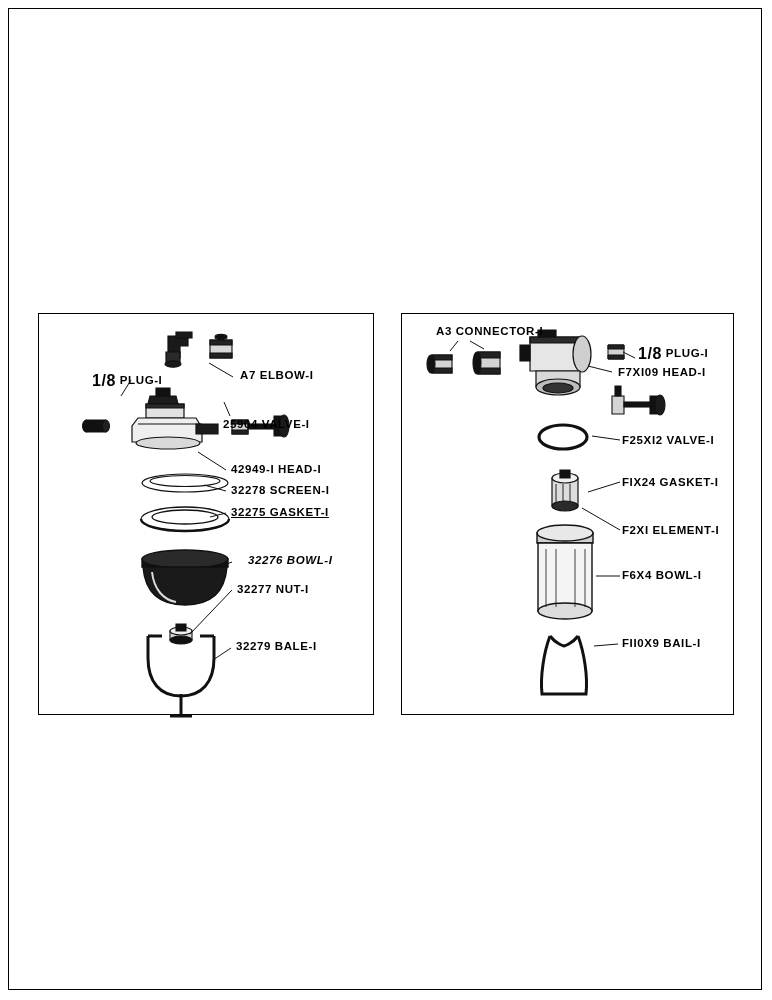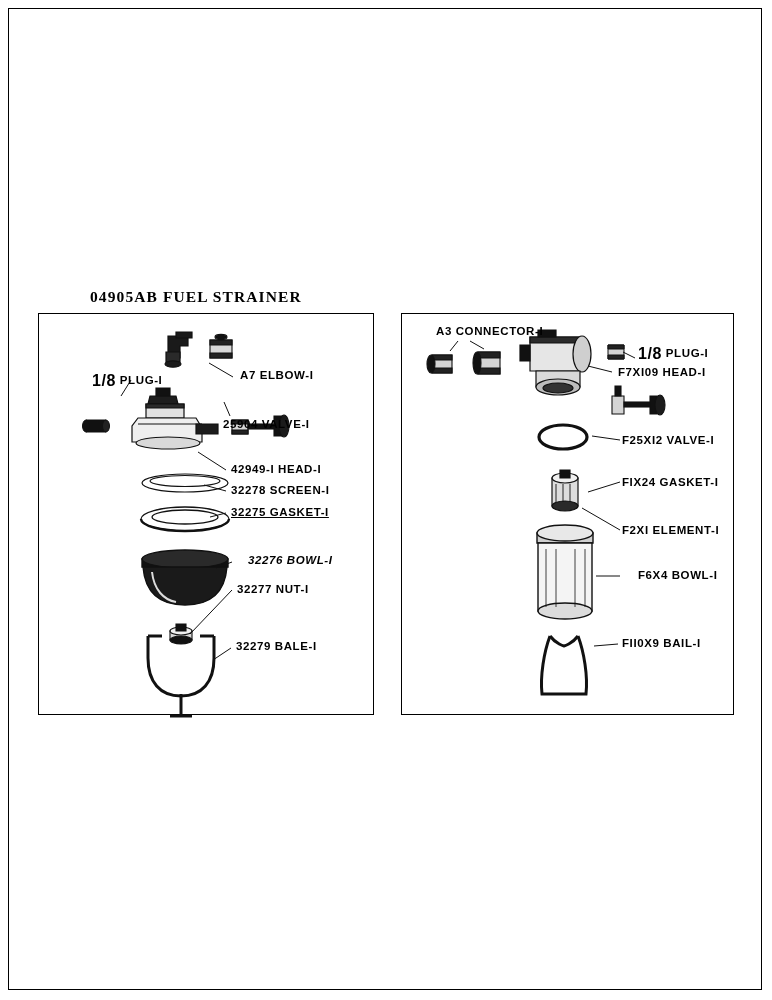--- a/index.html
+++ b/index.html
@@ -75,21 +75,20 @@
     pointer-events: none;
   }
 </style>
 </head>
 <body>
 
 <div class="page">
 
   <div class="page-border"></div>
 
-  <div class="panel-title" id="title-left">04905AB  FUEL STRAINER</div>
 
   <div class="panel-box" id="panel-left"></div>
   <div class="panel-box" id="panel-right"></div>
 
   <svg class="art" viewBox="0 0 772 1000">
     <g fill="#111" stroke="#111">
 
       <g stroke-width="1.2">
         <path d="M168 336 l20 0 l0 10 l-8 0 l0 12 l-12 0 z" fill="#1a1a1a"></path>
         <path d="M176 332 l16 0 l0 6 l-16 0 z" fill="#1a1a1a"></path>
@@ -280,17 +279,17 @@
   </div>
 
   <div class="callout" style="left:618px; top:366px;">F7XI09  HEAD-I</div>
 
   <div class="callout" style="left:622px; top:434px;">F25XI2 VALVE-I</div>
 
   <div class="callout" style="left:622px; top:476px;">FIX24  GASKET-I</div>
 
   <div class="callout" style="left:622px; top:524px;">F2XI  ELEMENT-I</div>
 
-  <div class="callout" style="left:622px; top:569px;margin-left:16px;">F6X4  BOWL-I</div>
+  <div class="callout" style="left:622px; top:569px;">F6X4  BOWL-I</div>
 
   <div class="callout" style="left:622px; top:637px;">FII0X9 BAIL-I</div>
 
 </div>
 
 </body></html>

